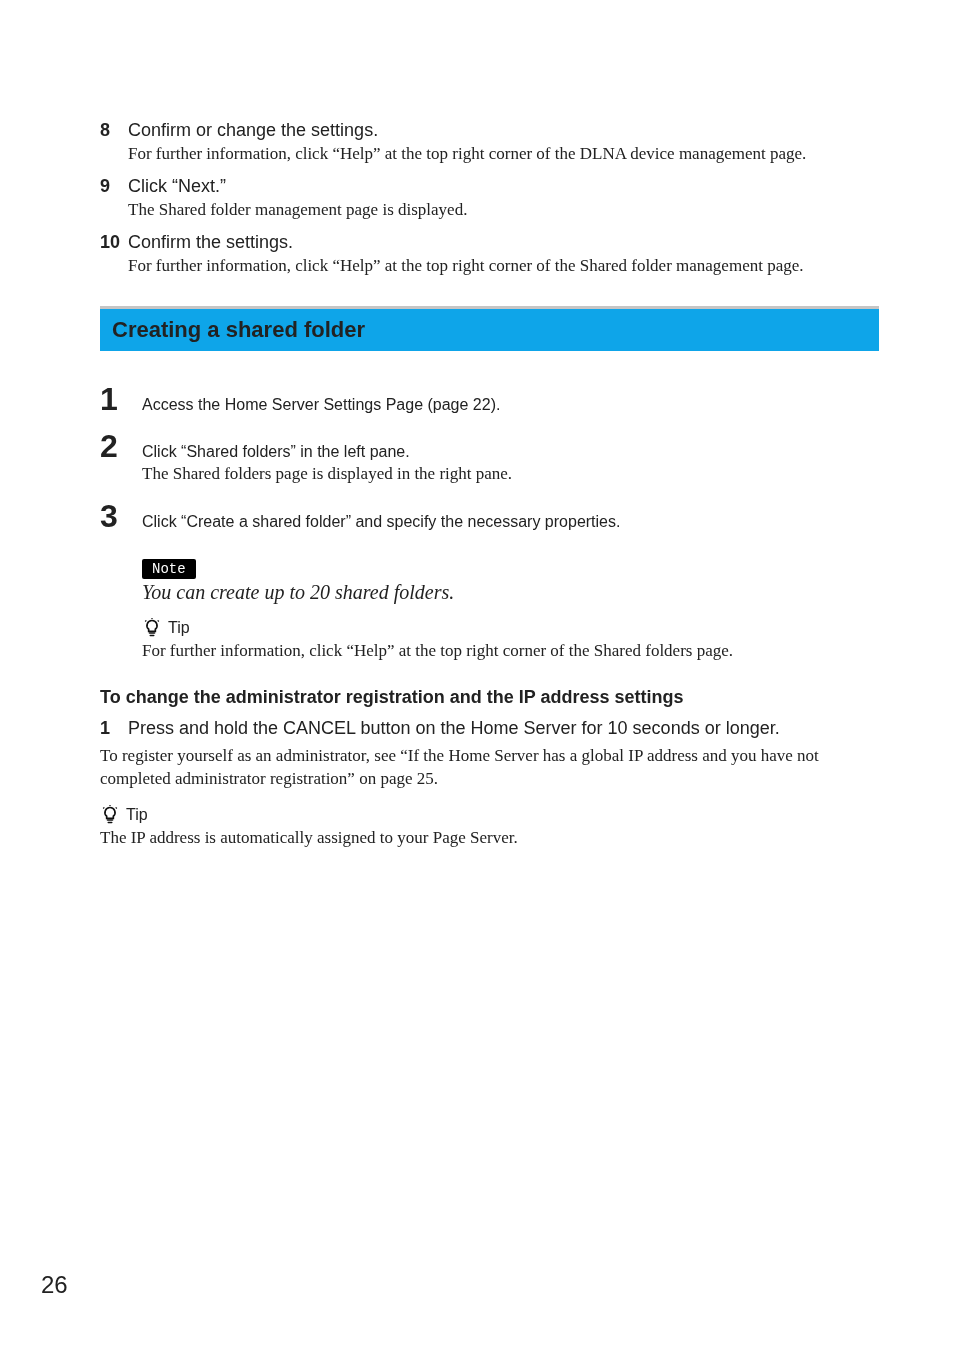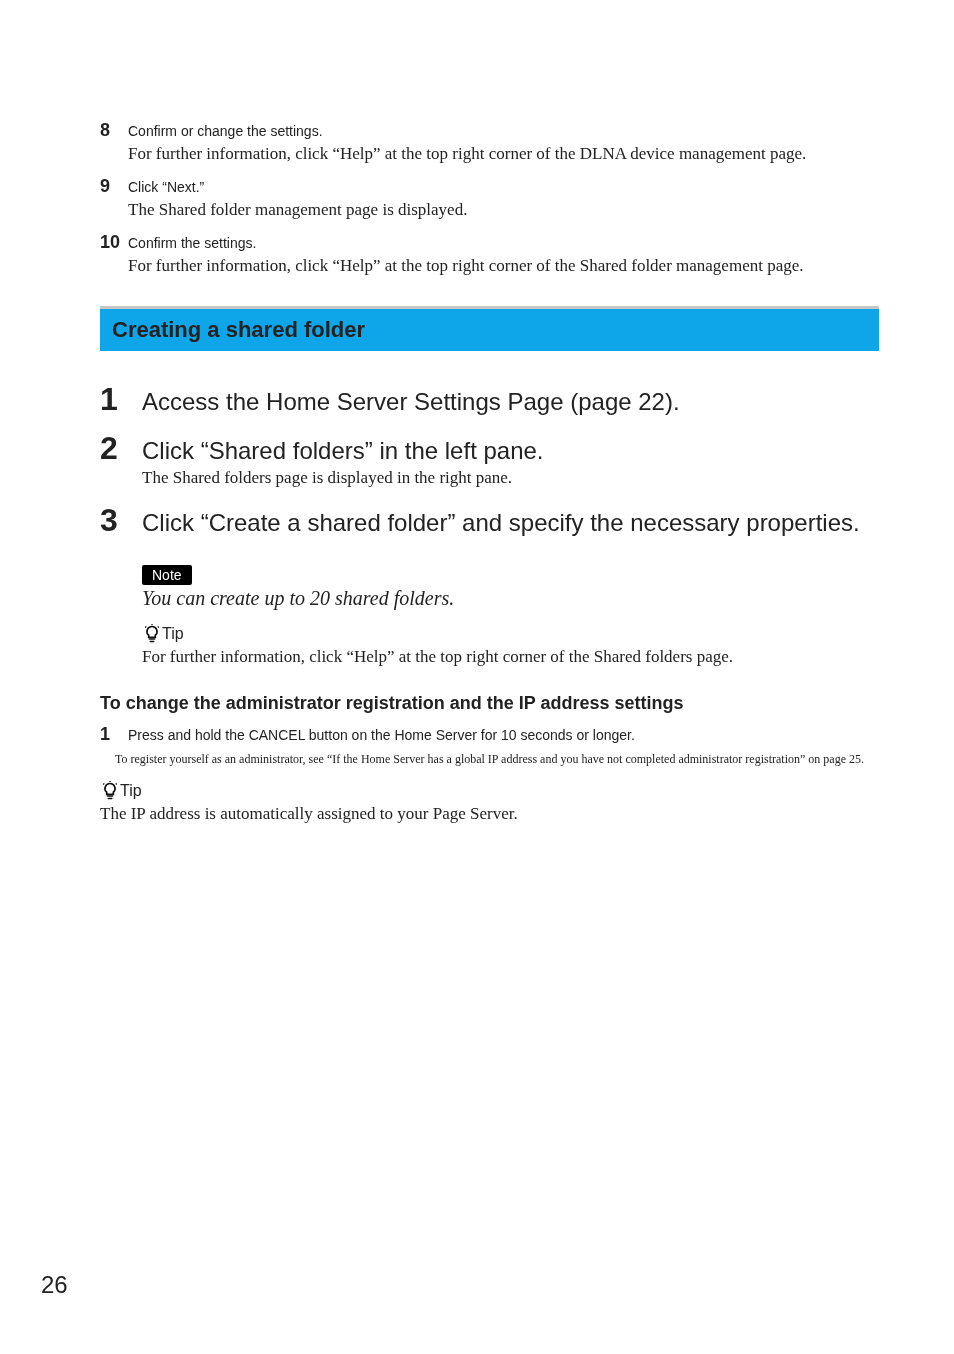--- a/index.html
+++ b/index.html
@@ -16,21 +16,21 @@
   .ord-num {
     width: 28px;
     flex: 0 0 28px;
     font-family: "Helvetica Neue", Helvetica, Arial, sans-serif;
     font-weight: 700;
     font-size: 18px;
     text-align: left;
   }
   .ord-title {
     font-family: "Helvetica Neue", Helvetica, Arial, sans-serif;
-    font-size: 14px;
+    font-size: 18px;
     text-align: center;
   }
   .ord-body {
     margin-left: 28px;
     font-size: 17px;
     line-height: 1.35;
     margin-top: 2px;
     margin-bottom: 10px;
   }
 
@@ -49,49 +49,50 @@
   .big-step-num {
     width: 42px; flex: 0 0 42px;
     font-family: "Helvetica Neue", Helvetica, Arial, sans-serif;
     font-weight: 700;
     font-size: 32px;
     line-height: 1;
   }
   .big-step-body { flex: 1; }
   .big-step-title {
     font-family: "Helvetica Neue", Helvetica, Arial, sans-serif;
-    font-size: 24px;
+    font-size: 16px;
     margin-bottom: 2px;
   }
   .big-step-desc {
     font-size: 17px;
     line-height: 1.35;
   }
 
   .note-badge {
     display: inline-block;
     background: #000;
     color: #fff;
-    font-family: Liberation Sans, sans-serif;
+    font-family: Liberation Mono, monospace;
     font-size: 14px;
     padding: 2px 10px;
     border-radius: 2px;
     margin-left: 42px;
     margin-top: 12px;
   }
   .note-text {
     margin-left: 42px;
     font-size: 20px;
     margin-top: 2px;
     font-style: italic;
   }
 
   .tip-row {
     display: flex;
     align-items: center;
+    gap: 6px;
     margin-top: 14px;
   }
   .tip-row.indent { margin-left: 42px; }
   .tip-icon { width: 20px; height: 20px; flex: 0 0 20px; }
   .tip-label {
     font-family: "Helvetica Neue", Helvetica, Arial, sans-serif;
     font-size: 16px;
   }
   .tip-text {
     font-size: 17px;
@@ -102,23 +103,22 @@
 
   .subheading {
     font-family: "Helvetica Neue", Helvetica, Arial, sans-serif;
     font-weight: 700;
     font-size: 18px;
     margin-top: 24px;
     margin-bottom: 10px;
   }
 
   .para {
-    font-size: 12px;
-    line-height: 1.35;
-    text-align: center;
+    font-size: 17px;
+    line-height: 1.35;
   }
 
   .page-num {
     position: absolute;
     left: 41px;
     bottom: 55px;
     font-family: "Helvetica Neue", Helvetica, Arial, sans-serif;
     font-size: 24px;
   }
 </style>

